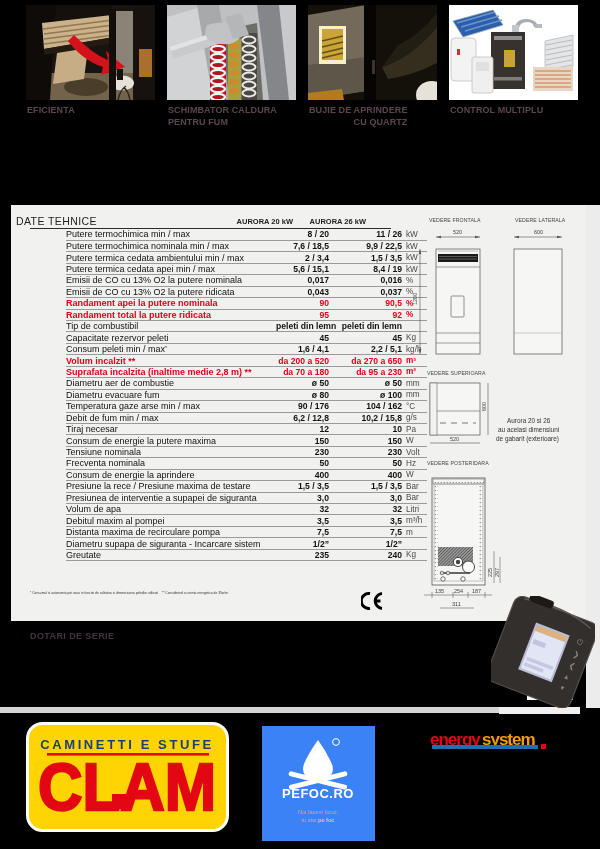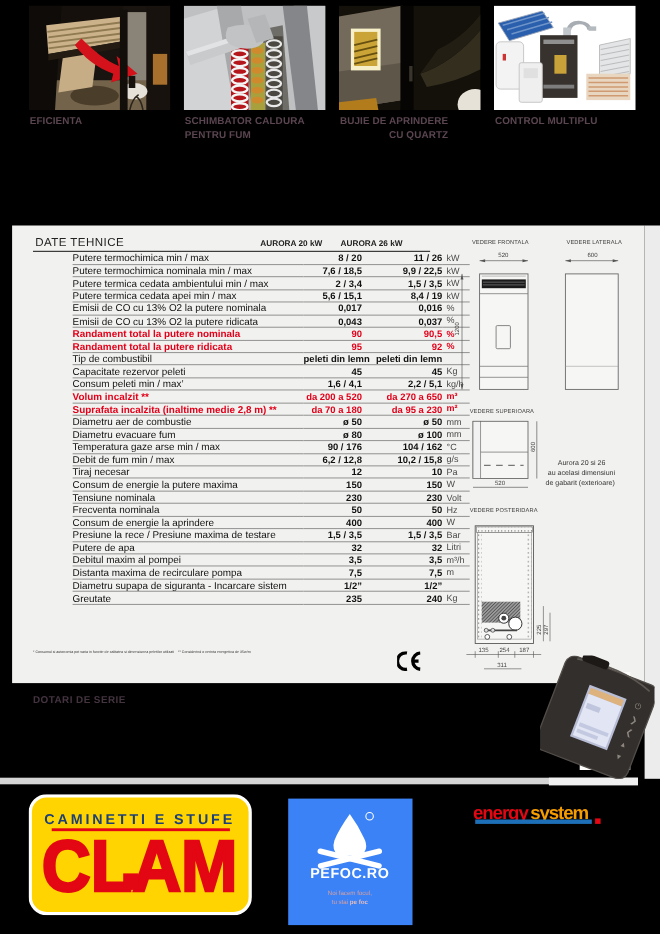--- a/index.html
+++ b/index.html
@@ -138,21 +138,21 @@
 
 <div class="wbox" style="left:11px;top:205px;width:575px;height:416px;"></div>
 
 <div class="abs" style="left:586px;top:205px;width:14px;height:503px;background:#ececec;"></div>
 
 <div class="abs" style="left:527px;top:611px;width:46px;height:89px;background:#fdfdfc;"></div>
 
 <div class="abs" style="left:0;top:707px;width:580px;height:6px;background:#d5d5d5;"></div>
 <div class="abs" style="left:499px;top:707px;width:81px;height:7px;background:#f0f0f0;"></div>
 
-<div class="abs" style="left:32px;top:215px;font-size:10.5px;letter-spacing:0.4px;color:#222;">DATE TEHNICE</div>
+<div class="abs" style="left:16px;top:215px;font-size:10.5px;letter-spacing:0.4px;color:#222;">DATE TEHNICE</div>
 
 <div class="abs" style="left:229px;top:217px;width:64px;font-size:7.5px;font-weight:bold;color:#222;text-align:right;white-space:nowrap;">AURORA 20 kW</div>
 <div class="abs" style="left:296px;top:217px;width:70px;font-size:7.5px;font-weight:bold;color:#222;text-align:right;white-space:nowrap;">AURORA 26 kW</div>
 
 <div class="abs" style="left:30px;top:228px;width:361px;height:1.4px;background:#2a2a2a;"></div>
 
 <div class="abs" style="left:30px;top:229px;">
 <table class="tt" style="width:361px;margin-left:36px;">
 <colgroup>
         <col style="width:210px">
@@ -191,21 +191,21 @@
           <td class="v2">0,016</td>
           <td class="un">%</td>
         </tr>
 <tr class="r">
           <td class="lb">Emisii de CO cu 13% O2 la putere ridicata</td>
           <td class="v1">0,043</td>
           <td class="v2">0,037</td>
           <td class="un">%</td>
         </tr>
 <tr class="r red">
-          <td class="lb">Randament total la putere nominala</td>
+          <td class="lb">Randament apei la putere nominala</td>
           <td class="v1">90</td>
           <td class="v2">90,5</td>
           <td class="un">%</td>
         </tr>
 <tr class="r red">
           <td class="lb">Randament total la putere ridicata</td>
           <td class="v1">95</td>
           <td class="v2">92</td>
           <td class="un">%</td>
         </tr>
@@ -293,21 +293,27 @@
           <td class="v2">400</td>
           <td class="un">W</td>
         </tr>
 <tr class="r">
           <td class="lb">Presiune la rece / Presiune maxima de testare</td>
           <td class="v1">1,5 / 3,5</td>
           <td class="v2">1,5 / 3,5</td>
           <td class="un">Bar</td>
         </tr>
 <tr class="r">
-          <td class="lb">Putere de apa</td>
+          <td class="lb">Presiunea de interventie a supapei de siguranta</td>
+          <td class="v1">3,0</td>
+          <td class="v2">3,0</td>
+          <td class="un">Bar</td>
+        </tr>
+<tr class="r">
+          <td class="lb">Volum de apa</td>
           <td class="v1">32</td>
           <td class="v2">32</td>
           <td class="un">Litri</td>
         </tr>
 <tr class="r">
           <td class="lb">Debitul maxim al pompei</td>
           <td class="v1">3,5</td>
           <td class="v2">3,5</td>
           <td class="un">m³/h</td>
         </tr>

